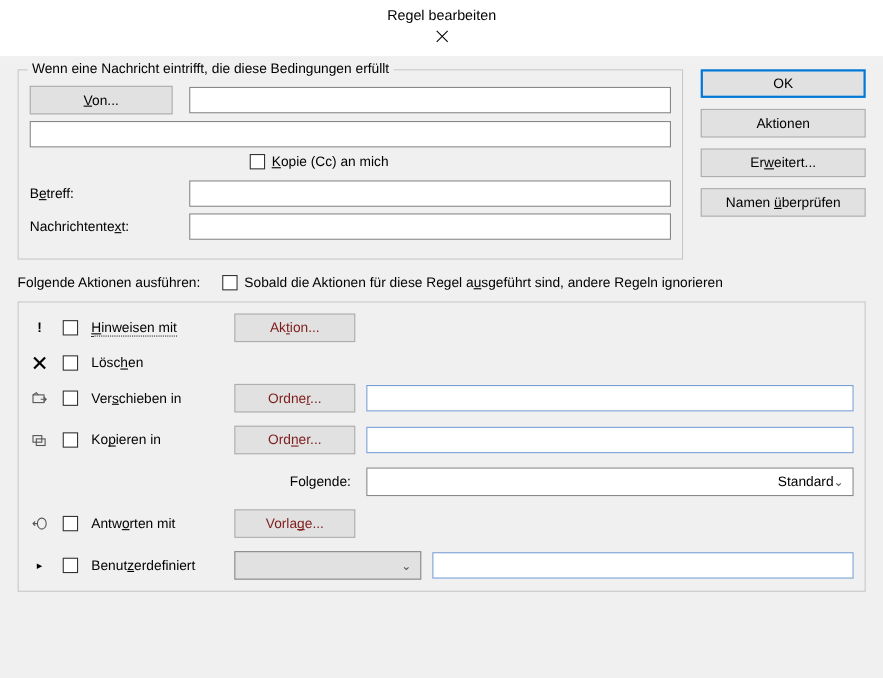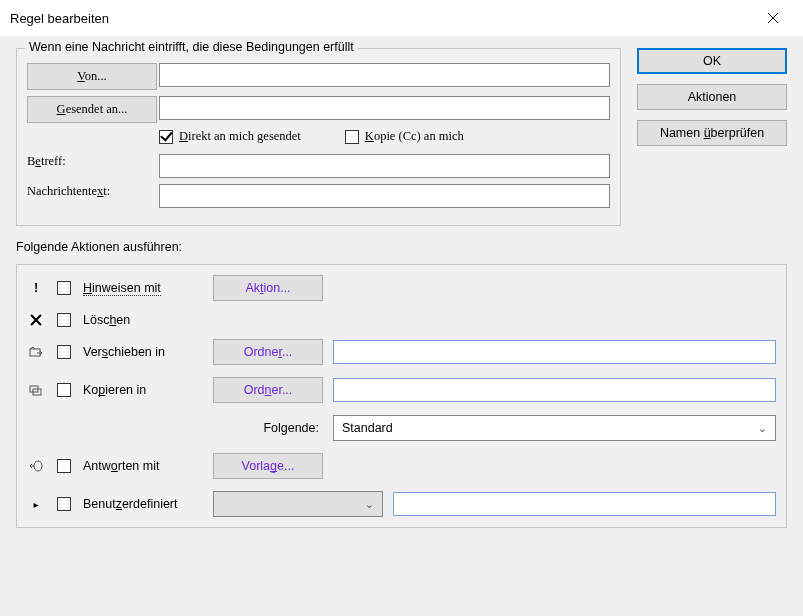--- a/index.html
+++ b/index.html
@@ -12,20 +12,21 @@
     width: 803px;
     height: 616px;
     overflow: hidden;
   }
   .titlebar {
     display: flex;
     justify-content: space-between;
     align-items: center;
     padding: 6px 10px 6px 10px;
     background: #fff;
+    flex-direction: column;
   }
   .titlebar .title {
     font-size: 13px;
   }
   .close-btn {
     width: 40px;
     height: 24px;
     display: flex;
     align-items: center;
     justify-content: center;
@@ -69,28 +70,28 @@
     cursor: pointer;
     font-family: inherit;
     font-size: 12.5px;
     min-height: 26px;
   }
   .btn.primary {
     border: 2px solid #0078d7;
     padding: 4px 7px;
   }
   .btn.disabled {
-    color: #6d28d9;
+    color: #7f1d1d;
     cursor: default;
   }
   .cond-row {
     display: flex;
-    gap: 2px;
+    align-items: center;
+    gap: 15px;
     margin-bottom: 6px;
-    font-family: Liberation Serif, serif;
   }
   .cond-label-col {
     width: 130px;
     flex-shrink: 0;
   }
   .cond-btn {
     width: 130px;
   }
   .txt {
     border: 1px solid #888;
@@ -164,21 +165,21 @@
     border: 1px solid #7a9fd6;
     background: #fff;
     height: 24px;
   }
   .select {
     border: 1px solid #888;
     background: #fff;
     height: 26px;
     display: flex;
     align-items: center;
-    justify-content: space-between;
+    justify-content: flex-end;
     padding: 0 8px;
   }
   .select .chev { font-size: 11px; color: #555; }
   .icon-svg { width: 14px; height: 14px; }
   .dashed-hl { border-bottom: 1px dotted #333; }
 </style>
 </head>
 <body>
 
 <div class="titlebar">
@@ -195,30 +196,25 @@
   <div class="top-row">
     <div class="fieldset">
       <div class="legend">Wenn eine Nachricht eintrifft, die diese Bedingungen erfüllt</div>
 
       <div class="cond-row">
         <button class="btn cond-btn"><span class="underline-accel">V</span>on...</button>
         <input class="txt" value="" style="">
       </div>
 
       <div class="cond-row">
-        <button class="btn cond-btn"><span class="underline-accel">G</span>esendet an...</button>
         <input class="txt" value="" style="">
       </div>
 
       <div class="cond-row">
         <div class="cond-label-col"></div>
-        <div class="check-gap">
-          <span class="checkbox checked"></span>
-          <span><span class="underline-accel">D</span>irekt an mich gesendet</span>
-        </div>
         <div style="width:40px"></div>
         <div class="check-gap">
           <span class="checkbox"></span>
           <span><span class="underline-accel">K</span>opie (Cc) an mich</span>
         </div>
       </div>
 
       <div class="cond-row" style="margin-top:10px">
         <div class="cond-label-col">B<span class="underline-accel">e</span>treff:</div>
         <input class="txt" value="" style="">
@@ -226,26 +222,31 @@
 
       <div class="cond-row" style="margin-bottom:0">
         <div class="cond-label-col">Nachrichtente<span class="underline-accel">x</span>t:</div>
         <input class="txt" value="" style="">
       </div>
     </div>
 
     <div class="right-btns">
       <button class="btn primary">OK</button>
       <button class="btn">Aktionen</button>
+      <button class="btn">Er<span class="underline-accel">w</span>eitert...</button>
       <button class="btn">Namen <span class="underline-accel">ü</span>berprüfen</button>
     </div>
   </div>
 
   <div class="sec-row">
     <span>Folgende Aktionen ausführen:</span>
+    <div class="check-gap">
+      <span class="checkbox"></span>
+      <span>Sobald die Aktionen für diese Regel a<span class="underline-accel">u</span>sgeführt sind, andere Regeln ignorieren</span>
+    </div>
   </div>
 
   <div class="actions-box">
 
     <div class="act-row">
       <div class="icon-col">
           <span style="font-weight:bold">!</span>
         </div>
       <div class="chk-col">
           <span class="checkbox"></span>

